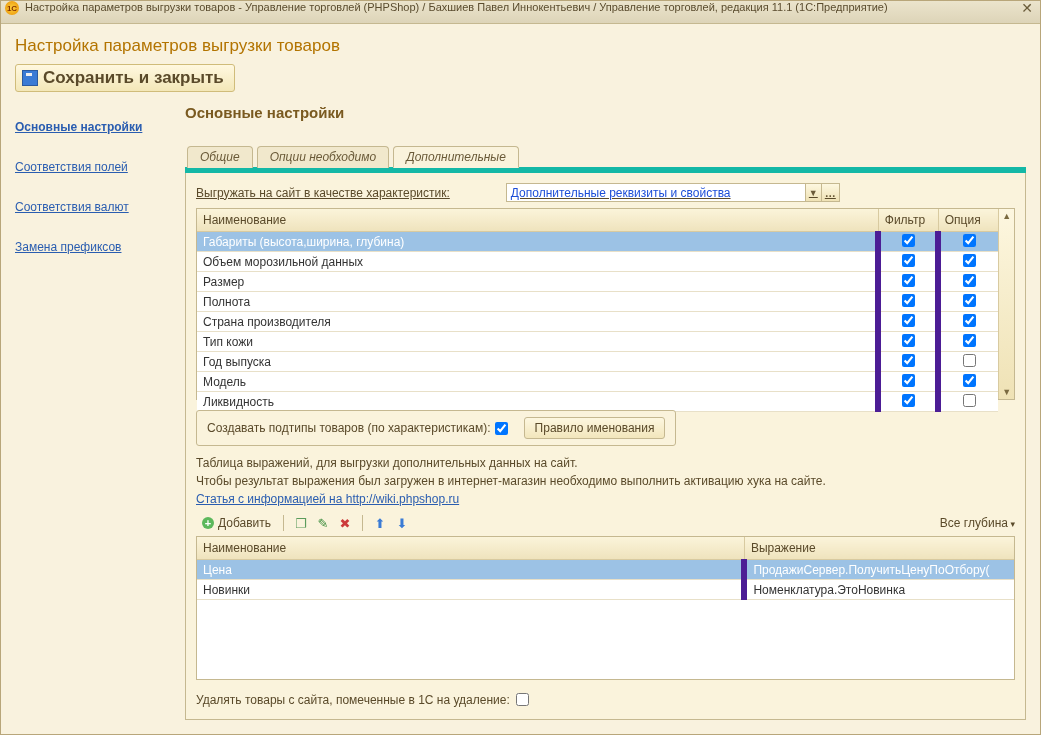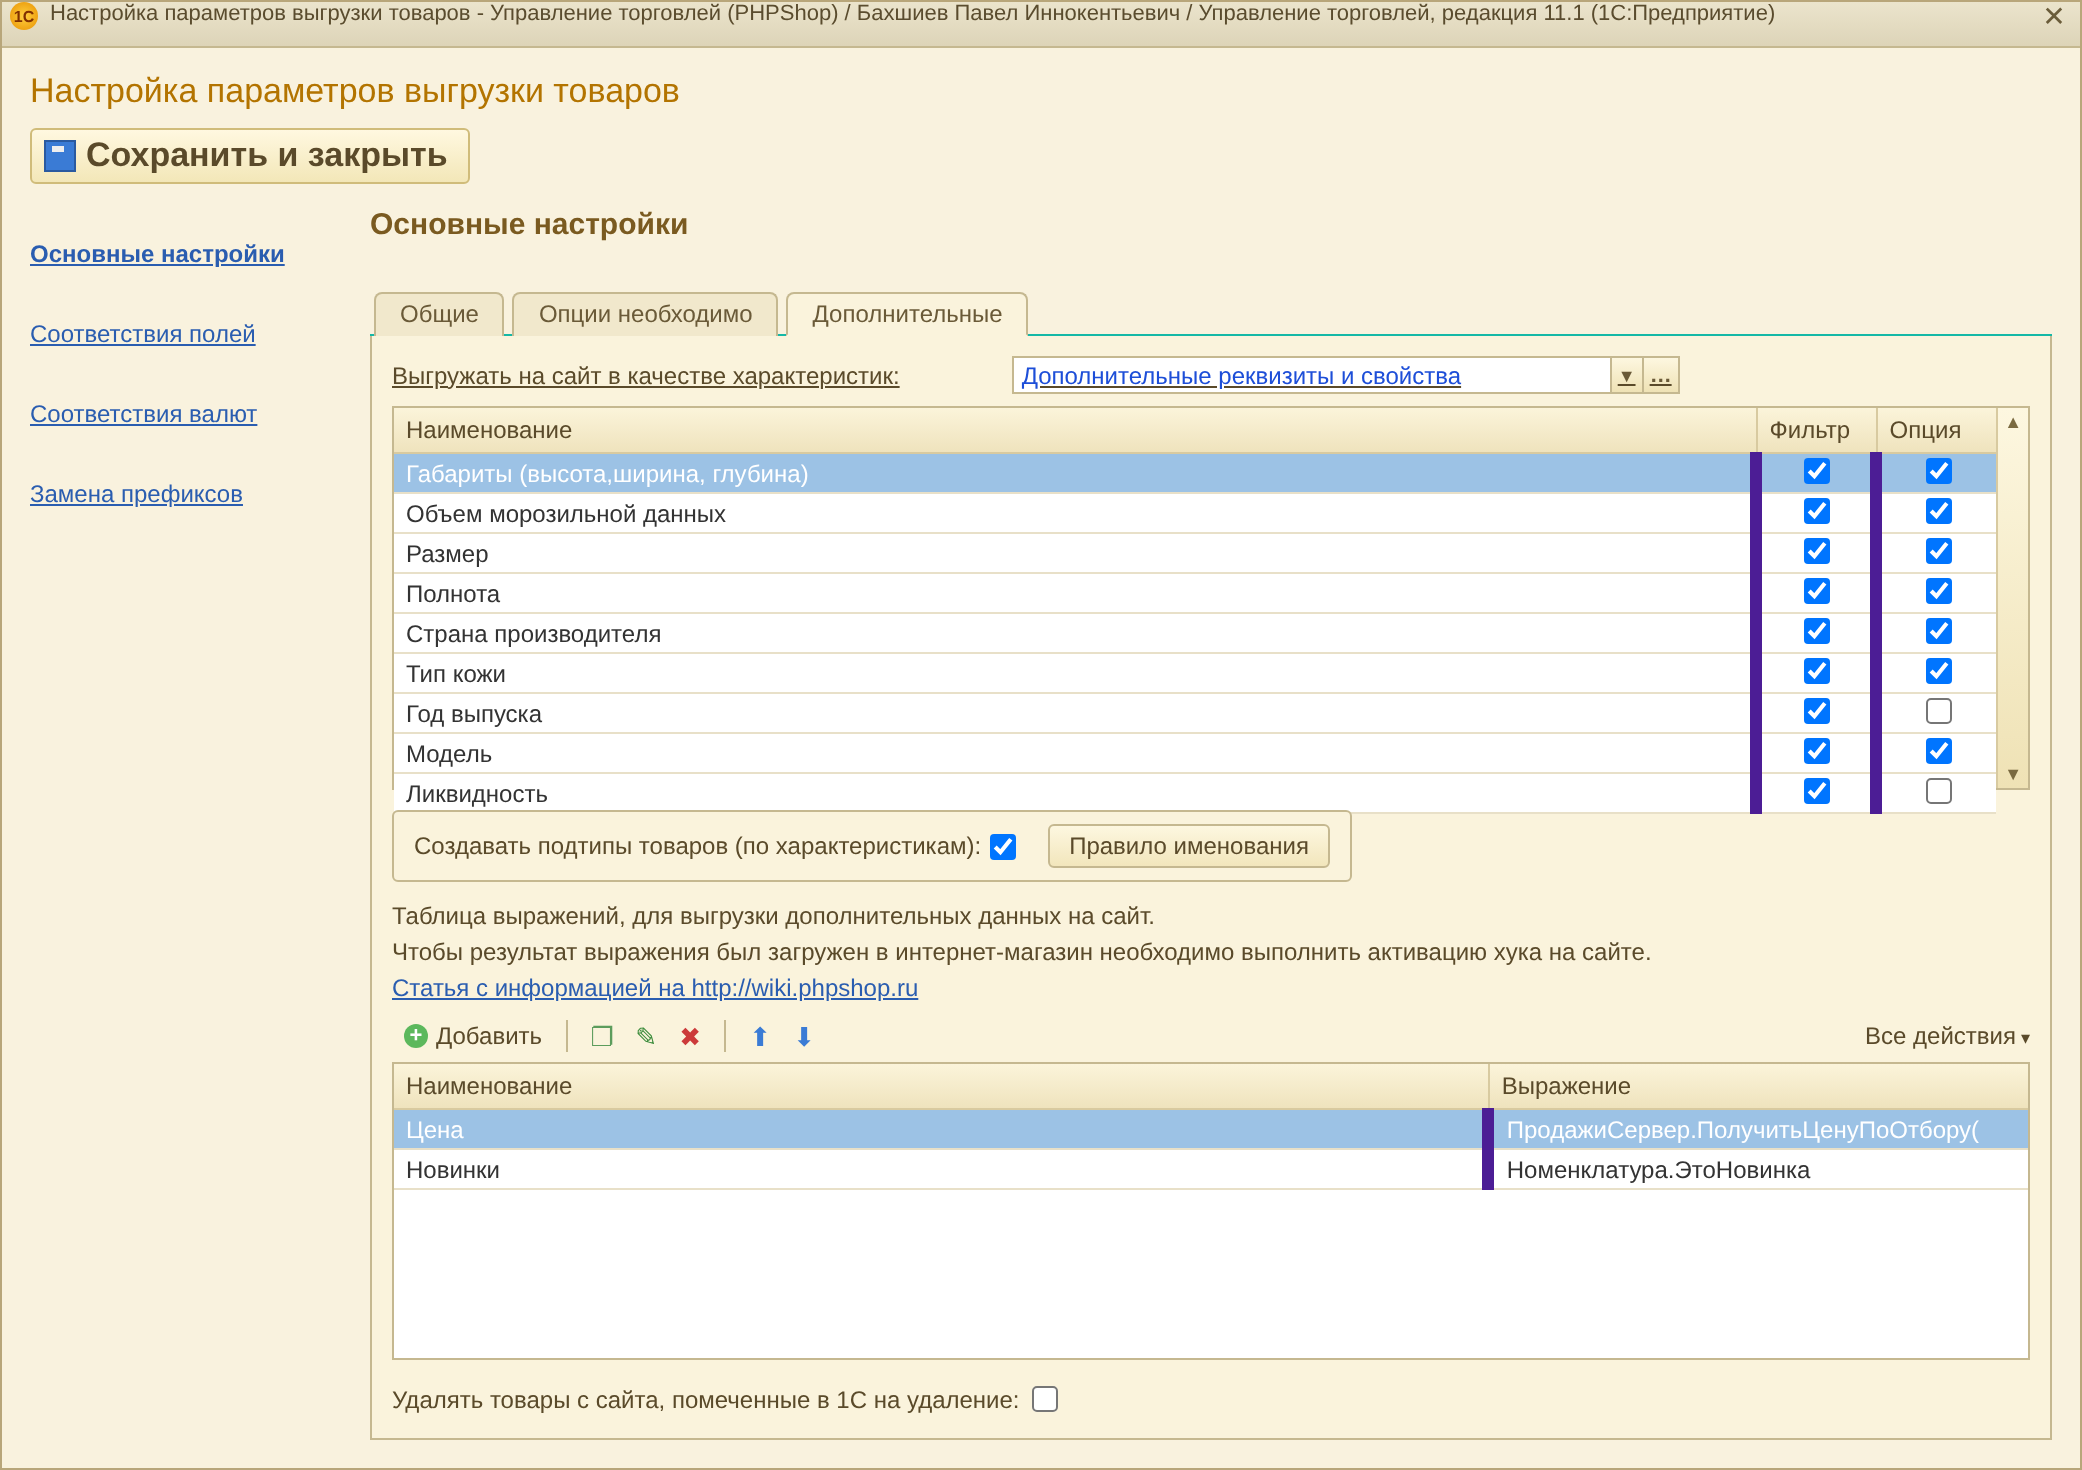--- a/index.html
+++ b/index.html
@@ -101,22 +101,23 @@
     overflow:hidden;
   }
   .section-title {
     font-size:15px;
     color:#7a5a20;
     font-weight: bold;
     margin: 2px 0 24px 0;
   }
   .tabs {
     display:flex;
-    border-bottom:1px solid #14b8a6;
+    border-bottom:6px solid #14b8a6;
     padding-left:2px;
+    font-style:italic;
   }
   .tab {
     background:#f1e8cc;
     border:1px solid #c5b890;
     border-bottom:none;
     border-radius:4px 4px 0 0;
     padding:3px 12px;
     margin-right:4px;
     font-size:12px;
     color:#6a5a38;
@@ -401,21 +402,21 @@
               <span class="plus-icon">+</span>
               <span>Добавить</span>
             </span>
             <span class="sep"></span>
             <span class="icon-btn" style="color:#5c9c5c;">❐</span>
             <span class="icon-btn" style="color:#3c8c3c;">✎</span>
             <span class="icon-btn" style="color:#cc3a3a;">✖</span>
             <span class="sep"></span>
             <span class="icon-btn" style="color:#3a7bd5;">⬆</span>
             <span class="icon-btn" style="color:#3a7bd5;">⬇</span>
-            <span class="all-actions">Все действия</span>
+            <span class="all-actions">Все глубина</span>
           </div>
 
           <div class="grid2-wrap">
             <table class="grid">
               <colgroup>
                   <col style="width:67%">
                   <col>
                 </colgroup>
               <thead>
                 <tr>

